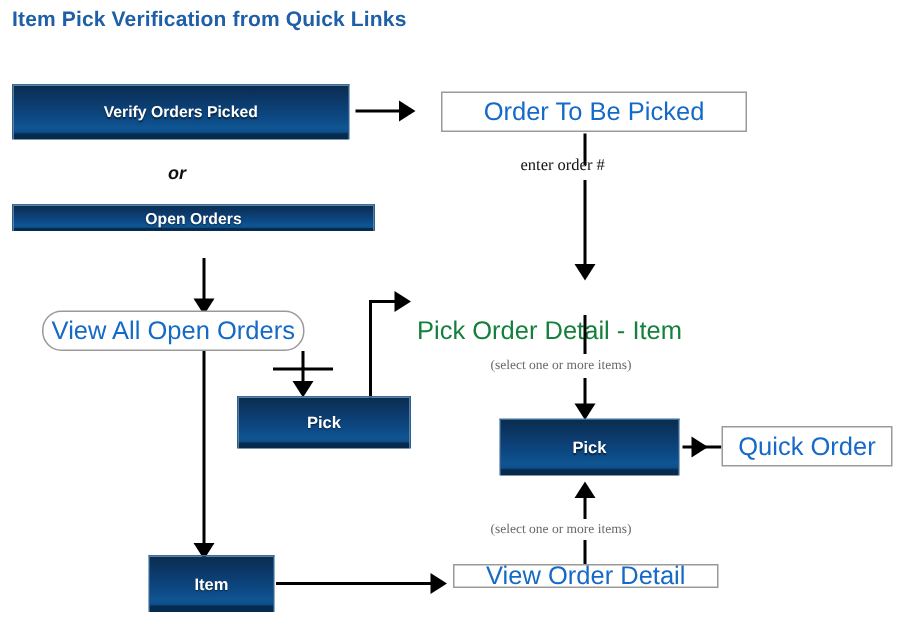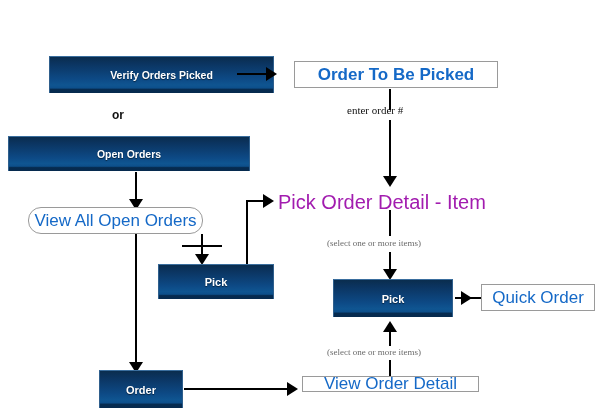--- a/index.html
+++ b/index.html
@@ -60,23 +60,24 @@
     box-sizing:border-box;
     color:#1569C7;
     font-size:17px;
     white-space:nowrap;
     padding:0 3px;
   }
 
   
   .ltext{
     position:absolute;
-    color:#a21caf;
-    font-size:20px;
+    color:#15803d;
+    font-size:17px;
     white-space:nowrap;
+    margin-top:20px;
   }
 
   
   .note{
     position:absolute;
     font-size:9px;
     color:#6a6a6a;
     white-space:nowrap;
     font-family:Liberation Serif, serif;
   }
@@ -97,40 +98,41 @@
   .arr{position:absolute;width:0;height:0;}
   .arr-r{border-top:7px solid transparent;border-bottom:7px solid transparent;border-left:11px solid #000;}
   .arr-d{border-left:7px solid transparent;border-right:7px solid transparent;border-top:11px solid #000;}
   .arr-u{border-left:7px solid transparent;border-right:7px solid transparent;border-bottom:11px solid #000;}
 </style>
 </head>
 <body>
 
 <div id="canvas">
 
+  <div class="title">Item Pick Verification from Quick Links</div>
 
-  <div class="btn lg" style="left:8px;top:56px;width:225px;height:37px;margin-left:41px;">
+  <div class="btn lg" style="left:8px;top:56px;width:225px;height:37px;">
     <span>Verify Orders Picked</span>
   </div>
 
   <div class="ln hln" style="left:237px;top:73px;width:32px;"></div>
   <div class="arr arr-r" style="left:266px;top:67px;"></div>
 
-  <div class="lbox" style="left:294px;top:61px;width:204px;height:27px;font-weight:bold;">
+  <div class="lbox" style="left:294px;top:61px;width:204px;height:27px;">
     <span>Order To Be Picked</span>
   </div>
 
-  <div class="orlabel" style="left:112px;top:108px;">or</div>
+  <div class="orlabel" style="left:112px;top:108px;font-style:italic;">or</div>
 
   <div class="ln vln" style="left:389px;top:89px;height:21px;"></div>
   <div class="note dark" style="left:347px;top:104px;">enter order #</div>
   <div class="ln vln" style="left:389px;top:120px;height:58px;"></div>
   <div class="arr arr-d" style="left:383px;top:176px;"></div>
 
-  <div class="btn lg" style="left:8px;top:136px;width:242px;height:35px;">
+  <div class="btn lg" style="left:8px;top:136px;width:242px;height:18px;">
     <span>Open Orders</span>
   </div>
 
   <div class="ln vln" style="left:135px;top:172px;height:30px;"></div>
   <div class="arr arr-d" style="left:129px;top:199px;"></div>
 
   <div class="lbox" style="left:28px;top:207px;width:175px;height:27px;border-radius:13px;">
     <span>View All Open Orders</span>
   </div>
 
@@ -169,21 +171,21 @@
   <div class="lbox" style="left:481px;top:284px;width:114px;height:27px;">
     <span>Quick Order</span>
   </div>
 
   <div class="note" style="left:327px;top:347px;">(select one or more items)</div>
   <div class="ln vln" style="left:389px;top:332px;height:14px;"></div>
   <div class="ln vln" style="left:389px;top:360px;height:16px;"></div>
   <div class="arr arr-u" style="left:383px;top:321px;"></div>
 
   <div class="btn sm" style="left:99px;top:370px;width:84px;height:38px;">
-    <span>Order</span>
+    <span>Item</span>
   </div>
 
   <div class="ln hln" style="left:184px;top:388px;width:110px;"></div>
   <div class="arr arr-r" style="left:287px;top:382px;"></div>
 
   <div class="lbox" style="left:302px;top:376px;width:177px;height:16px;">
     <span>View Order Detail</span>
   </div>
 
 </div>

